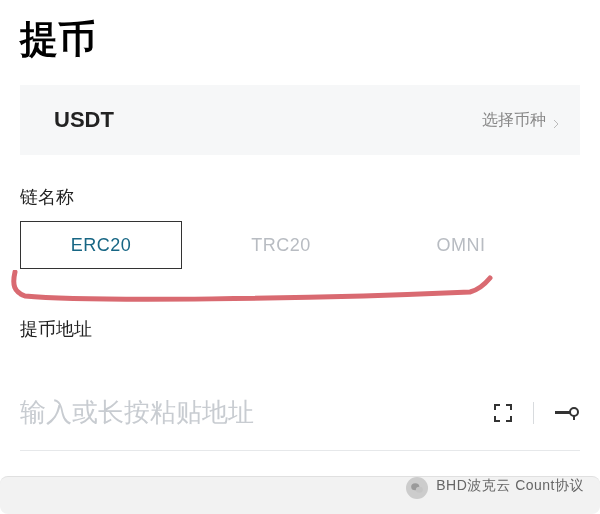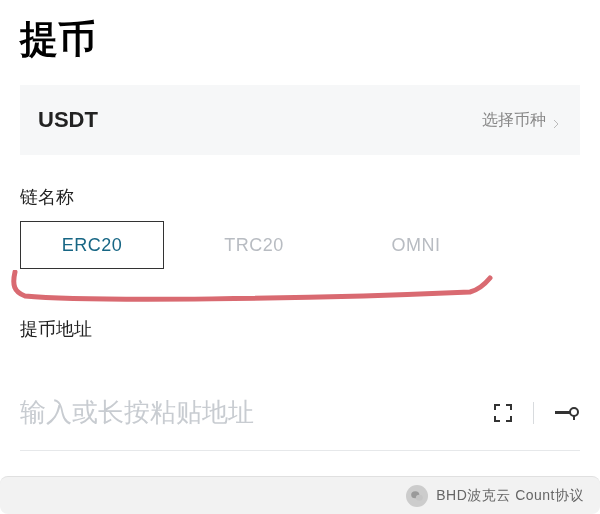--- a/index.html
+++ b/index.html
@@ -26,20 +26,21 @@
       background: #f6f7f8;
       padding: 22px 18px;
       display: flex;
       align-items: center;
       justify-content: space-between;
     }
     .coin-code {
       font-size: 22px;
       font-weight: 700;
       color: #222;
+      margin-left: 16px;
     }
     .select-hint {
       display: flex;
       align-items: flex-end;
       color: #888;
       font-size: 16px;
     }
     .select-hint .chev {
       margin-left: 4px;
       color: #bbb;
@@ -50,21 +51,21 @@
       color: #222;
       font-family: Liberation Mono, monospace;
     }
     .chain-tabs {
       display: flex;
       gap: 0;
       padding: 0 20px;
       position: relative;
     }
     .chain-tab {
-      width: 144px;
+      width: 162px;
       height: 48px;
       display: flex;
       align-items: center;
       justify-content: center;
       font-size: 18px;
       color: #b8bcc2;
       border: none;
       background: transparent;
       margin-right: 18px;
       letter-spacing: 0.5px;
@@ -118,21 +119,20 @@
     }
     .watermark-bar {
       position: absolute;
       bottom: 0;
       left: 0;
       right: 0;
       height: 38px;
       background: #f2f2f2;
       border-top: 1px solid #e0e0e0;
       display: flex;
-      align-items: center;
       justify-content: flex-end;
       padding-right: 16px;
       gap: 8px;
       z-index: 5;
       border-radius: 8px;
     }
     .wm-icon {
       width: 22px;
       height: 22px;
       border-radius: 50%;

